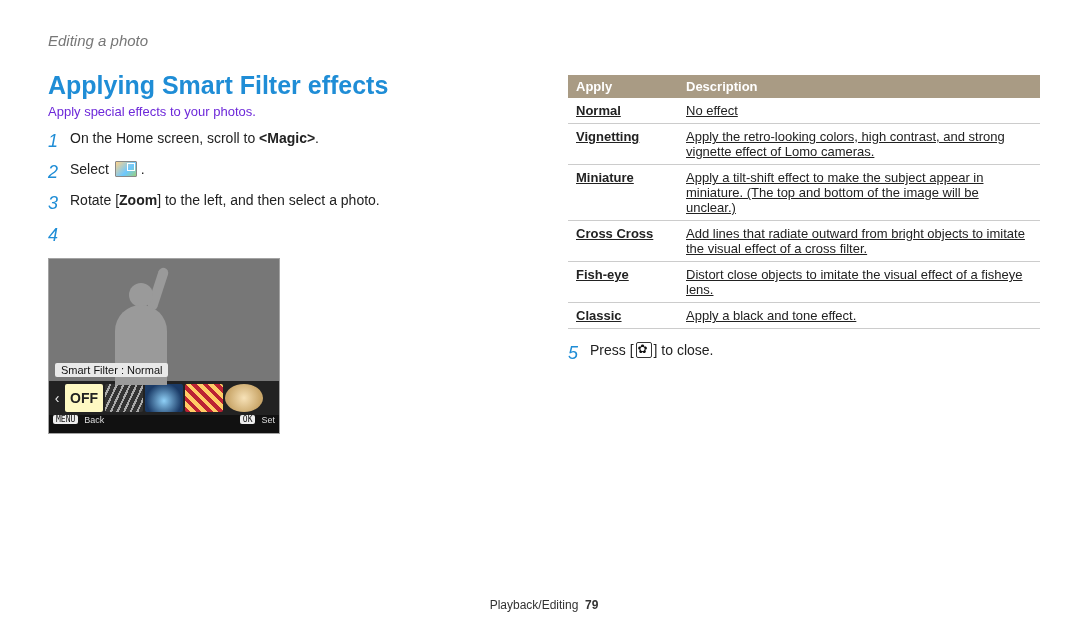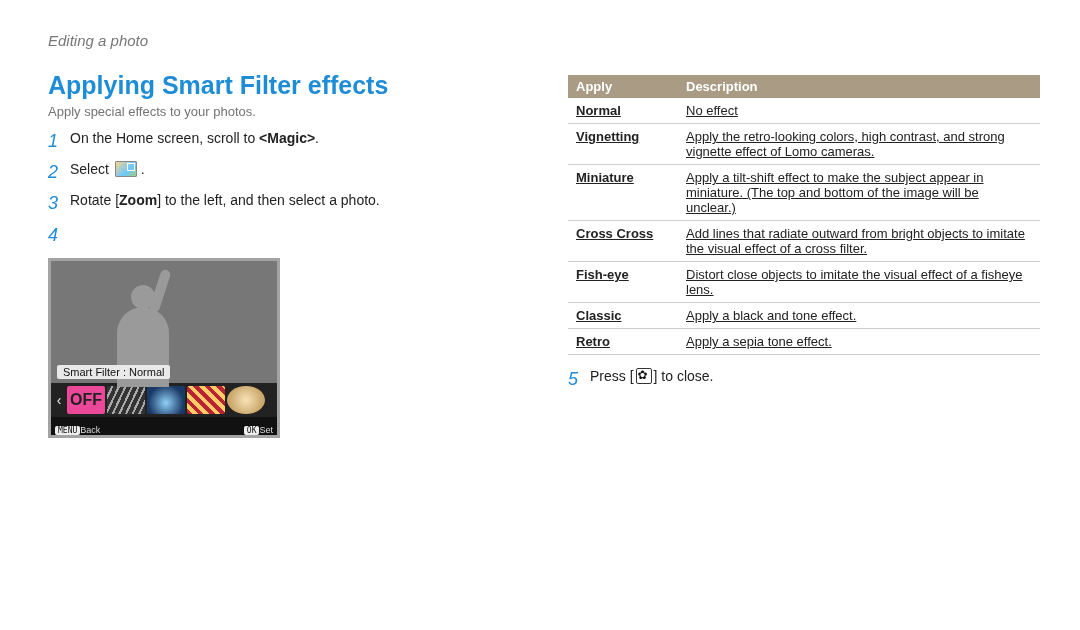--- a/index.html
+++ b/index.html
@@ -3,48 +3,48 @@
 <meta charset="utf-8">
 <style>
   * { box-sizing: border-box; margin: 0; padding: 0; }
   html, body { width: 1080px; height: 630px; font-family: "Segoe UI", Arial, sans-serif; color: #222; background: #fff; }
   .page { width: 1080px; height: 630px; padding: 32px 40px 18px 48px; display: flex; flex-direction: column; }
   .page-topic { font-size: 15px; color: #777; font-style: italic; margin-bottom: 22px; }
   .columns { display: flex; gap: 48px; flex: 1; }
   .left-col { width: 472px; }
   .right-col { width: 472px; }
   .section-heading { font-size: 25px; font-weight: 600; color: #1f8dd6; margin-bottom: 4px; }
-  .section-sub { font-size: 13px; color: #737373; margin-bottom: 10px; }
+  .section-sub { font-size: 13px; color: #6d28d9; margin-bottom: 10px; }
   .step-list { list-style: none; }
   .step-list li { display: flex; align-items: flex-start; margin-bottom: 6px; font-size: 14px; line-height: 1.4; }
   .step-num { font-size: 18px; font-style: italic; color: #1f8dd6; font-weight: 300; width: 22px; flex-shrink: 0; }
   .step-body { flex: 1; }
   .step-body b { font-weight: 700; }
   .tiny-icon-box { display: inline-block; width: 22px; height: 16px; vertical-align: -3px; background: linear-gradient(135deg,#ffd38a,#6cc7ff 60%,#9cd17d); border: 1px solid #888; position: relative; border-radius: 1px; margin-left:2px; }
   .tiny-icon-box::after { content:""; position:absolute; right:1px; top:1px; width:6px; height:6px; border:1px solid #fff; }
   .flower-icon { display:inline-block; width:16px; height:16px; vertical-align:-3px; border:1px solid #333; border-radius:2px; position:relative; margin:0 2px; }
   .flower-icon::before { content:"✿"; position:absolute; top:-2px; left:1px; font-size:12px; color:#111; }
 
   
-  .preview { width: 232px; border: 3px solid #a3a3a3; margin-top: 10px; background: #000; }
+  .preview { width: 232px; border: 1px solid #a3a3a3; margin-top: 10px; background: #000; }
   .pv-photo { height: 122px; background: #777; position: relative; }
   .sil { position:absolute; left:58px; bottom:0; width:72px; height:98px; }
   .sil .head { position:absolute; top:0; left:22px; width:24px; height:24px; background:#9a9a9a; border-radius:50%; }
   .sil .body { position:absolute; top:22px; left:8px; width:52px; height:80px; background:#9a9a9a; border-radius:26px 26px 0 0; }
   .sil .arm { position:absolute; top:-16px; left:46px; width:10px; height:44px; background:#9a9a9a; border-radius:5px; transform:rotate(18deg); }
   .pv-label { position:absolute; left:6px; bottom:4px; background:#e9e9e9; color:#111; font-size:11px; padding:1px 6px; border-radius:2px; }
   .pv-strip { height: 34px; display:flex; align-items:center; background:#222; padding:0 2px; gap:2px; }
   .chev { color:#eee; font-size:14px; width:12px; text-align:center; }
   .thumb { width:38px; height:28px; background:#555; border-radius:2px; overflow:hidden; display:flex; align-items:center; justify-content:center; font-size:9px; color:#eee; }
-  .thumb-off { background:#ec4899; color:#222; font-weight:700; font-size:16px; }
+  .thumb-off { background:#fef9c3; color:#222; font-weight:700; font-size:14px; }
   .thumb-film { background:repeating-linear-gradient(115deg,#333,#333 4px,#aaa 4px,#aaa 6px); }
   .thumb-orb  { background:radial-gradient(circle at 50% 60%, #8fd0f7, #1a3a66 70%); border-radius:2px; }
   .thumb-fire { background:repeating-linear-gradient(45deg,#b23,#b23 4px,#fc6 4px,#fc6 8px); }
   .thumb-dog  { background:radial-gradient(circle at 50% 50%, #f7e2b8, #caa76a 70%); border-radius:50%; }
-  .pv-footer { height: 18px; background:#111; color:#ddd; display:flex; align-items:flex-end; gap:0; padding:0 4px; font-size:9px; }
+  .pv-footer { height: 18px; background:#111; color:#ddd; display:flex; align-items:flex-start; gap:6px; padding:0 4px; font-size:9px; }
   .btn-chip { background:#eee; color:#111; padding:0 3px; border-radius:2px; font-family:monospace; font-size:8px; }
 
   
   table.opts { width: 100%; border-collapse: collapse; font-size: 13px; margin-top:4px; }
   table.opts th { text-align:left; background:#a99b84; color:#fff; font-weight:600; padding:4px 8px; }
   table.opts td { padding:5px 8px; vertical-align:top; border-bottom:1px solid #ccc;text-decoration:underline; }
   table.opts td.opt { font-weight:700; width:110px; }
   .right-steps { margin-top:12px; }
 
   .footer { text-align:center; font-size:12px; color:#333; margin-top:auto; }
@@ -135,31 +135,30 @@
               <td>Add lines that radiate outward from bright objects to imitate the visual effect of a cross filter.</td>
             </tr>
             <tr>
               <td class="opt">Fish-eye</td>
               <td>Distort close objects to imitate the visual effect of a fisheye lens.</td>
             </tr>
             <tr>
               <td class="opt">Classic</td>
               <td>Apply a black and tone effect.</td>
             </tr>
-            <tr>
-              <td class="opt">Retro</td>
-              <td>Apply a sepia tone effect.</td>
-            </tr>
           </tbody>
       </table>
 
       <ol class="step-list right-steps">
         <li>
           <span class="step-num">5</span>
           <span class="step-body">
             <span>Press [</span><span class="flower-icon"></span><span>] to close.</span>
           </span>
         </li>
       </ol>
     </div>
   </div>
 
+  <div class="footer">
+    <span>Playback/Editing</span>&nbsp;&nbsp;<b>79</b>
+  </div>
 </div>
 
 </body></html>

